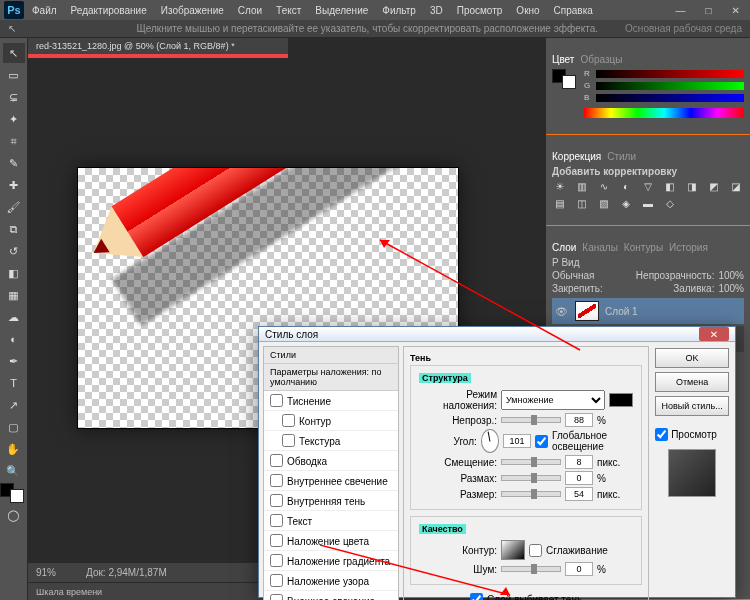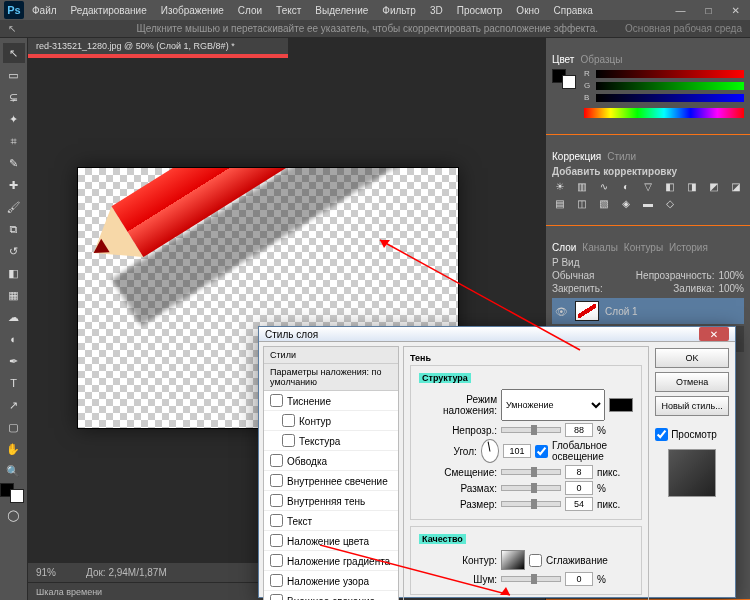--- a/index.html
+++ b/index.html
@@ -62,21 +62,21 @@
 .sl-item{padding:3px 6px;font-size:9px;border-bottom:1px solid #eee;display:flex;align-items:flex-end;gap:4px}
 .sl-item input{margin:0}
 .settings{flex:1;border:1px solid #bbb;padding:6px;display:flex;flex-direction:column;gap:2px;font-size:9px}
 .grp{border:1px solid #ccc;padding:6px 8px;margin-bottom:4px}
 .grp-title{font-weight:bold;margin:-12px 0 4px 0;background:#5eead4;display:inline-block;padding:0 3px;font-size:9px}
 .row{display:flex;align-items:center;gap:4px;margin:2px 0}
 .row label{width:78px;text-align:right}
 .row input[type=text]{width:28px;height:14px;font-size:9px;border:1px solid #aaa;text-align:center}
 .row .mini-slider{width:60px;height:6px;background:#ddd;border:1px solid #aaa;position:relative}
 .row .mini-slider::after{content:"";position:absolute;top:-3px;width:6px;height:10px;background:#888;left:50%}
-.row select{font-size:9px;height:32px;flex:1}
+.row select{font-size:9px;height:20px;flex:1}
 .dlg-right{width:80px;display:flex;flex-direction:column;gap:4px;padding:2px}
 .dlg-right button{height:20px;font-size:9px;border:1px solid #888;background:linear-gradient(#fff,#e0e0e0);cursor:default}
 .dlg-right .prev{margin-top:8px;display:flex;align-items:center;gap:3px;font-size:9px}
 .dlg-right .prev-box{width:48px;height:48px;background:linear-gradient(135deg,#555,#222);margin:4px auto;border:1px solid #999}
 .arrow{position:absolute;background:none;pointer-events:none}
 .colorbox{width:24px;height:14px;background:#000;border:1px solid #888}
 .angle-dial{width:24px;height:24px;border:1px solid #888;border-radius:50%;background:#fff;position:relative}
 .angle-dial::after{content:"";position:absolute;left:50%;top:50%;width:10px;height:1px;background:#000;transform-origin:left;transform:rotate(-101deg)}
 .contour-sw{width:24px;height:20px;border:1px solid #888;background:linear-gradient(135deg,#fff,#000)}
 .sect-title{font-weight:bold;font-size:9px}

